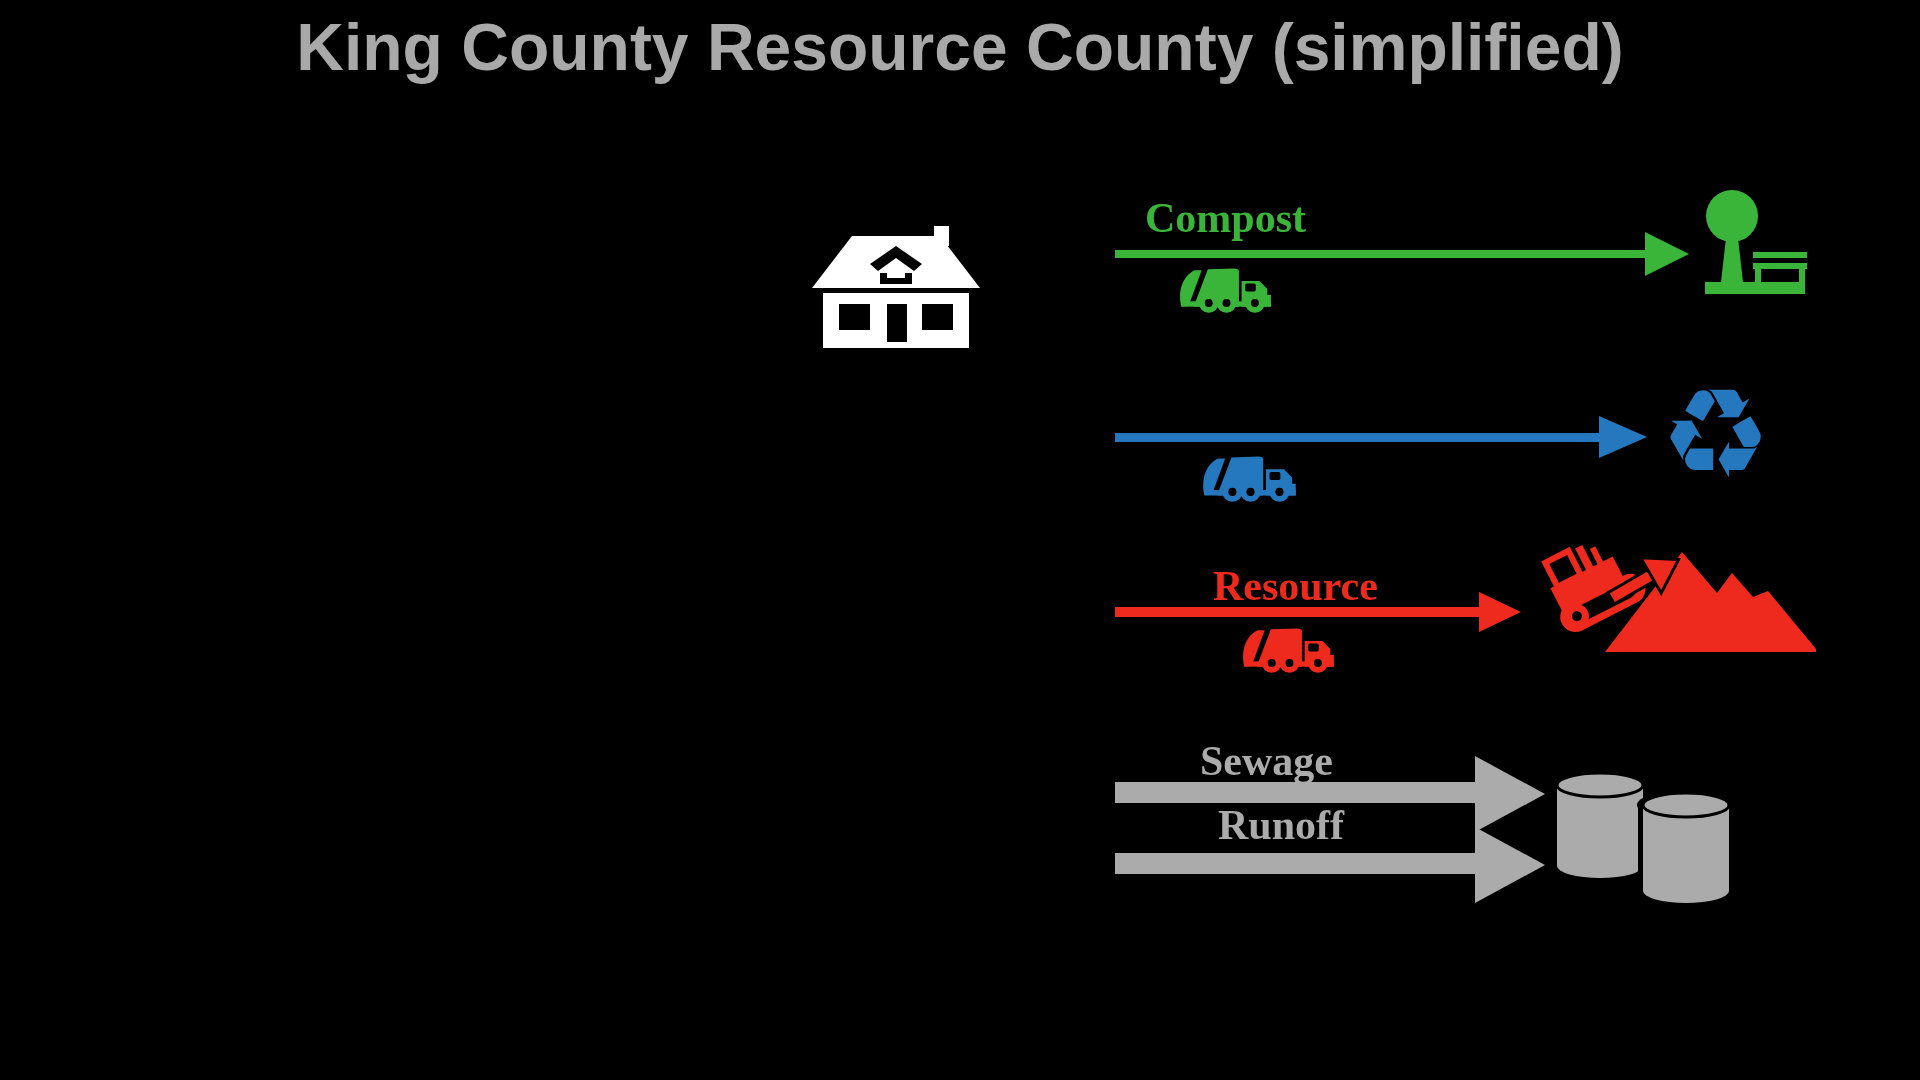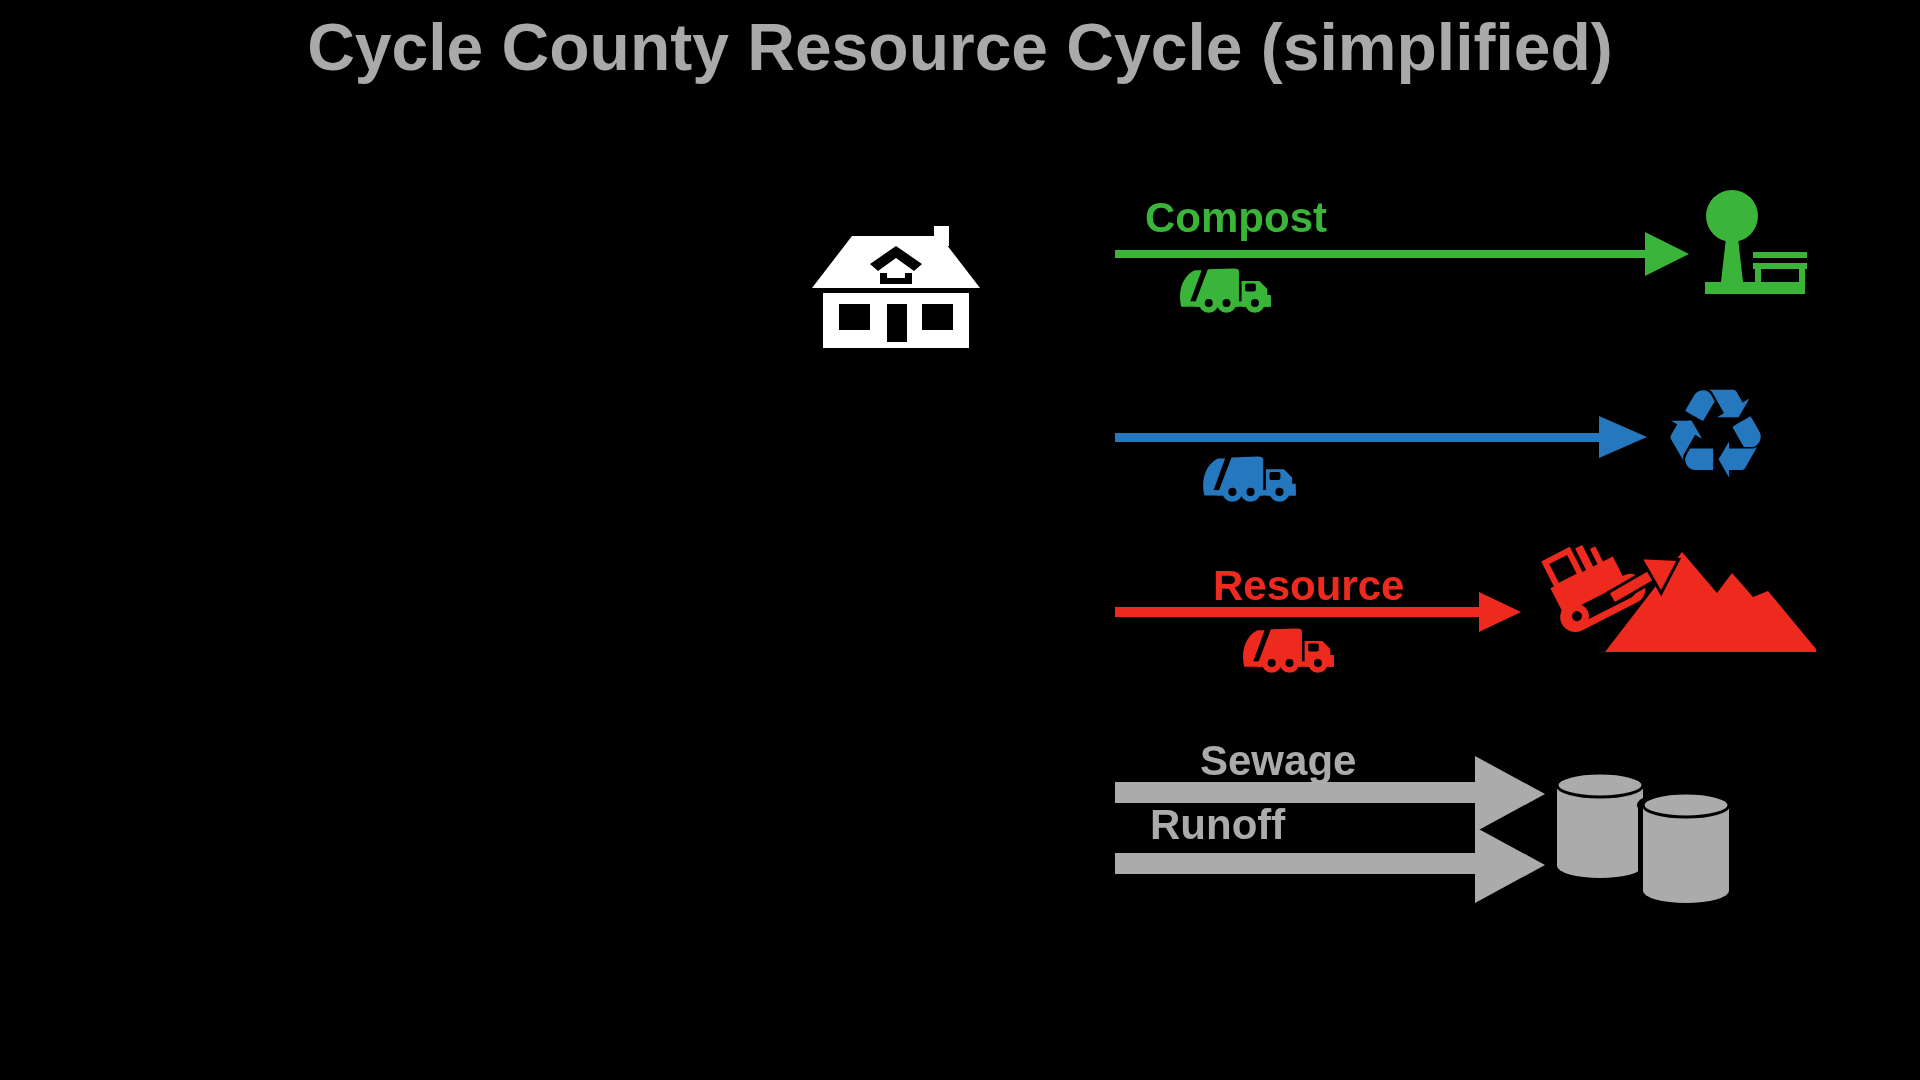--- a/index.html
+++ b/index.html
@@ -2,21 +2,21 @@
 <html style="--background: #000000; --title: #A9A9A9; --compost: #3AB53A; --recycling: #2678BE; --garbage: #EE2A1E; --neutral: #ABABAB; --white: #FFFFFF;"><head>
 <meta charset="utf-8">
 <style>
   html,body{margin:0;padding:0;}
   body{width:1920px;height:1080px;background:var(--background,#000);overflow:hidden;
        font-family:"Liberation Sans","DejaVu Sans",sans-serif;}
   .stage{position:absolute;top:0;left:0;width:1920px;height:1080px;background:var(--background,#000);}
   .abs{position:absolute;}
   .title{left:50%;top:14px;transform:translateX(-50%);white-space:nowrap;
          font-size:66px;font-weight:bold;color:var(--title,#A9A9A9);line-height:1;}
-  .flow-label{font-weight:bold;font-size:42px;line-height:1;white-space:nowrap;}
+  .flow-label{font-weight:bold;font-size:42px;line-height:1;white-space:nowrap;font-family:Liberation Serif, serif;}
   .lbl-compost{color:var(--compost);}
   .lbl-recycling{color:var(--recycling);}
   .lbl-garbage{color:var(--garbage);}
   .lbl-neutral{color:var(--neutral);}
   .shaft{position:absolute;}
   .shaft-compost{background:var(--compost);}
   .shaft-recycling{background:var(--recycling);}
   .shaft-garbage{background:var(--garbage);}
   .shaft-neutral{background:var(--neutral);}
   .head{position:absolute;width:0;height:0;border-style:solid;border-color:transparent;}
@@ -48,21 +48,21 @@
         <circle cx="38" cy="46" r="11"></circle>
           <circle cx="38" cy="46" r="4.5" fill="#000"></circle>
         <circle cx="58" cy="46" r="11"></circle>
           <circle cx="58" cy="46" r="4.5" fill="#000"></circle>
         <circle cx="90" cy="46" r="11"></circle>
           <circle cx="90" cy="46" r="4.5" fill="#000"></circle>
       </g>
     </defs>
   </svg>
 
-  <div class="abs title">Cycle County Resource Cycle (simplified)</div>
+  <div class="abs title">King County Resource County (simplified)</div>
 
   <svg class="abs" style="left:810px;top:224px" width="172" height="126" viewBox="0 0 172 126">
     <g class="fill-white">
       <rect x="124" y="2" width="15" height="20"></rect>
       <polygon points="2,64 42,12 130,12 170,64"></polygon>
       <rect x="13" y="69" width="146" height="55"></rect>
     </g>
     <g fill="#000">
       <polygon points="60,40 86,22 112,40 104,47 86,34 68,47"></polygon>
       <path d="M70,49 L70,60 L102,60 L102,49 L95,49 L95,54 L77,54 L77,49 Z"></path>
@@ -122,21 +122,21 @@
     <g transform="rotate(-30 120 60)">
       <rect class="fill-garbage" x="84" y="54" width="48" height="13" stroke="#000" stroke-width="3"></rect>
       <polygon class="fill-garbage" points="130,40 162,60.5 130,81" stroke="#000" stroke-width="3"></polygon>
     </g>
   </svg>
 
   <div class="abs flow-label lbl-neutral" style="left:1200px;top:740px">Sewage</div>
   <div class="shaft shaft-neutral" style="left:1115px;top:782px;width:360px;height:21px"></div>
   <div class="head head-neutral" style="left:1475px;top:756px"></div>
 
-  <div class="abs flow-label lbl-neutral" style="left:1150px;top:804px">Runoff</div>
+  <div class="abs flow-label lbl-neutral" style="left:1218px;top:804px">Runoff</div>
   <div class="shaft shaft-neutral" style="left:1115px;top:853px;width:360px;height:21px"></div>
   <div class="head head-neutral" style="left:1475px;top:827px"></div>
 
   <svg class="abs" style="left:1548px;top:762px" width="190" height="146" viewBox="0 0 190 146">
     <g class="fill-neutral">
       <ellipse cx="52" cy="104" rx="43" ry="12"></ellipse>
       <rect x="9" y="23" width="86" height="81"></rect>
     </g>
     <ellipse class="fill-neutral" cx="52" cy="23" rx="43" ry="12" stroke="#000" stroke-width="3"></ellipse>
     <g fill="#000">

